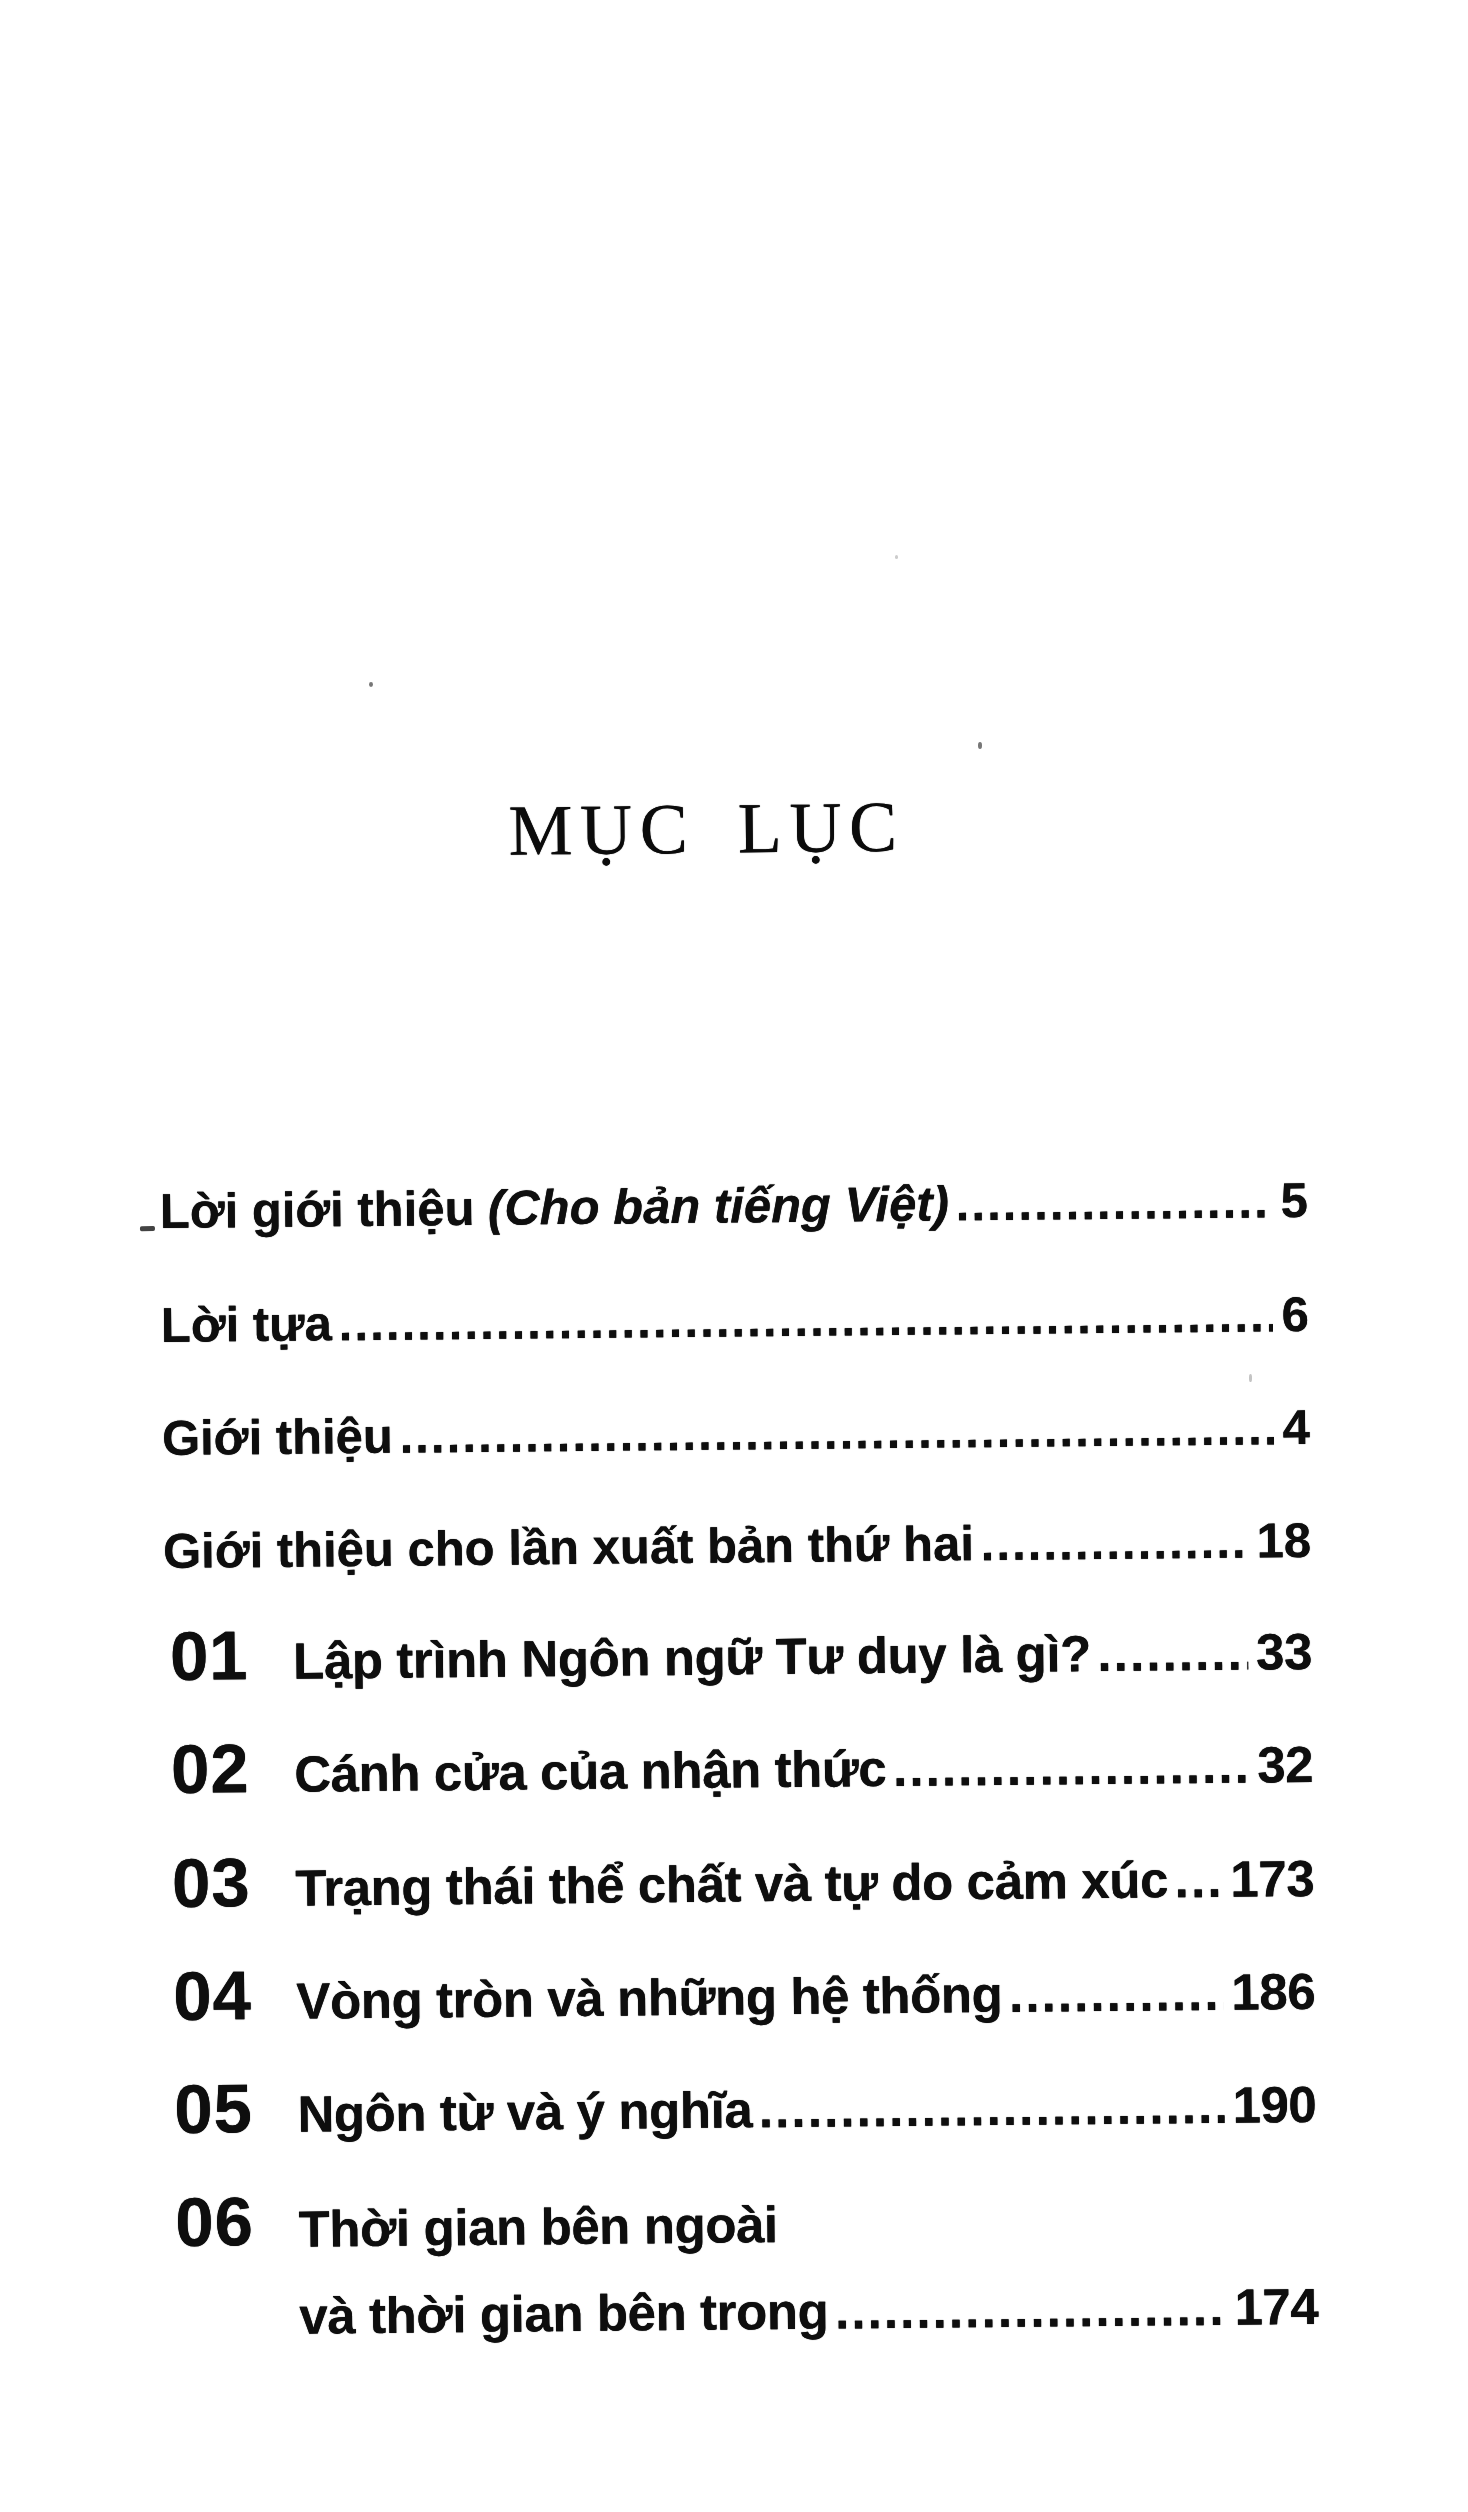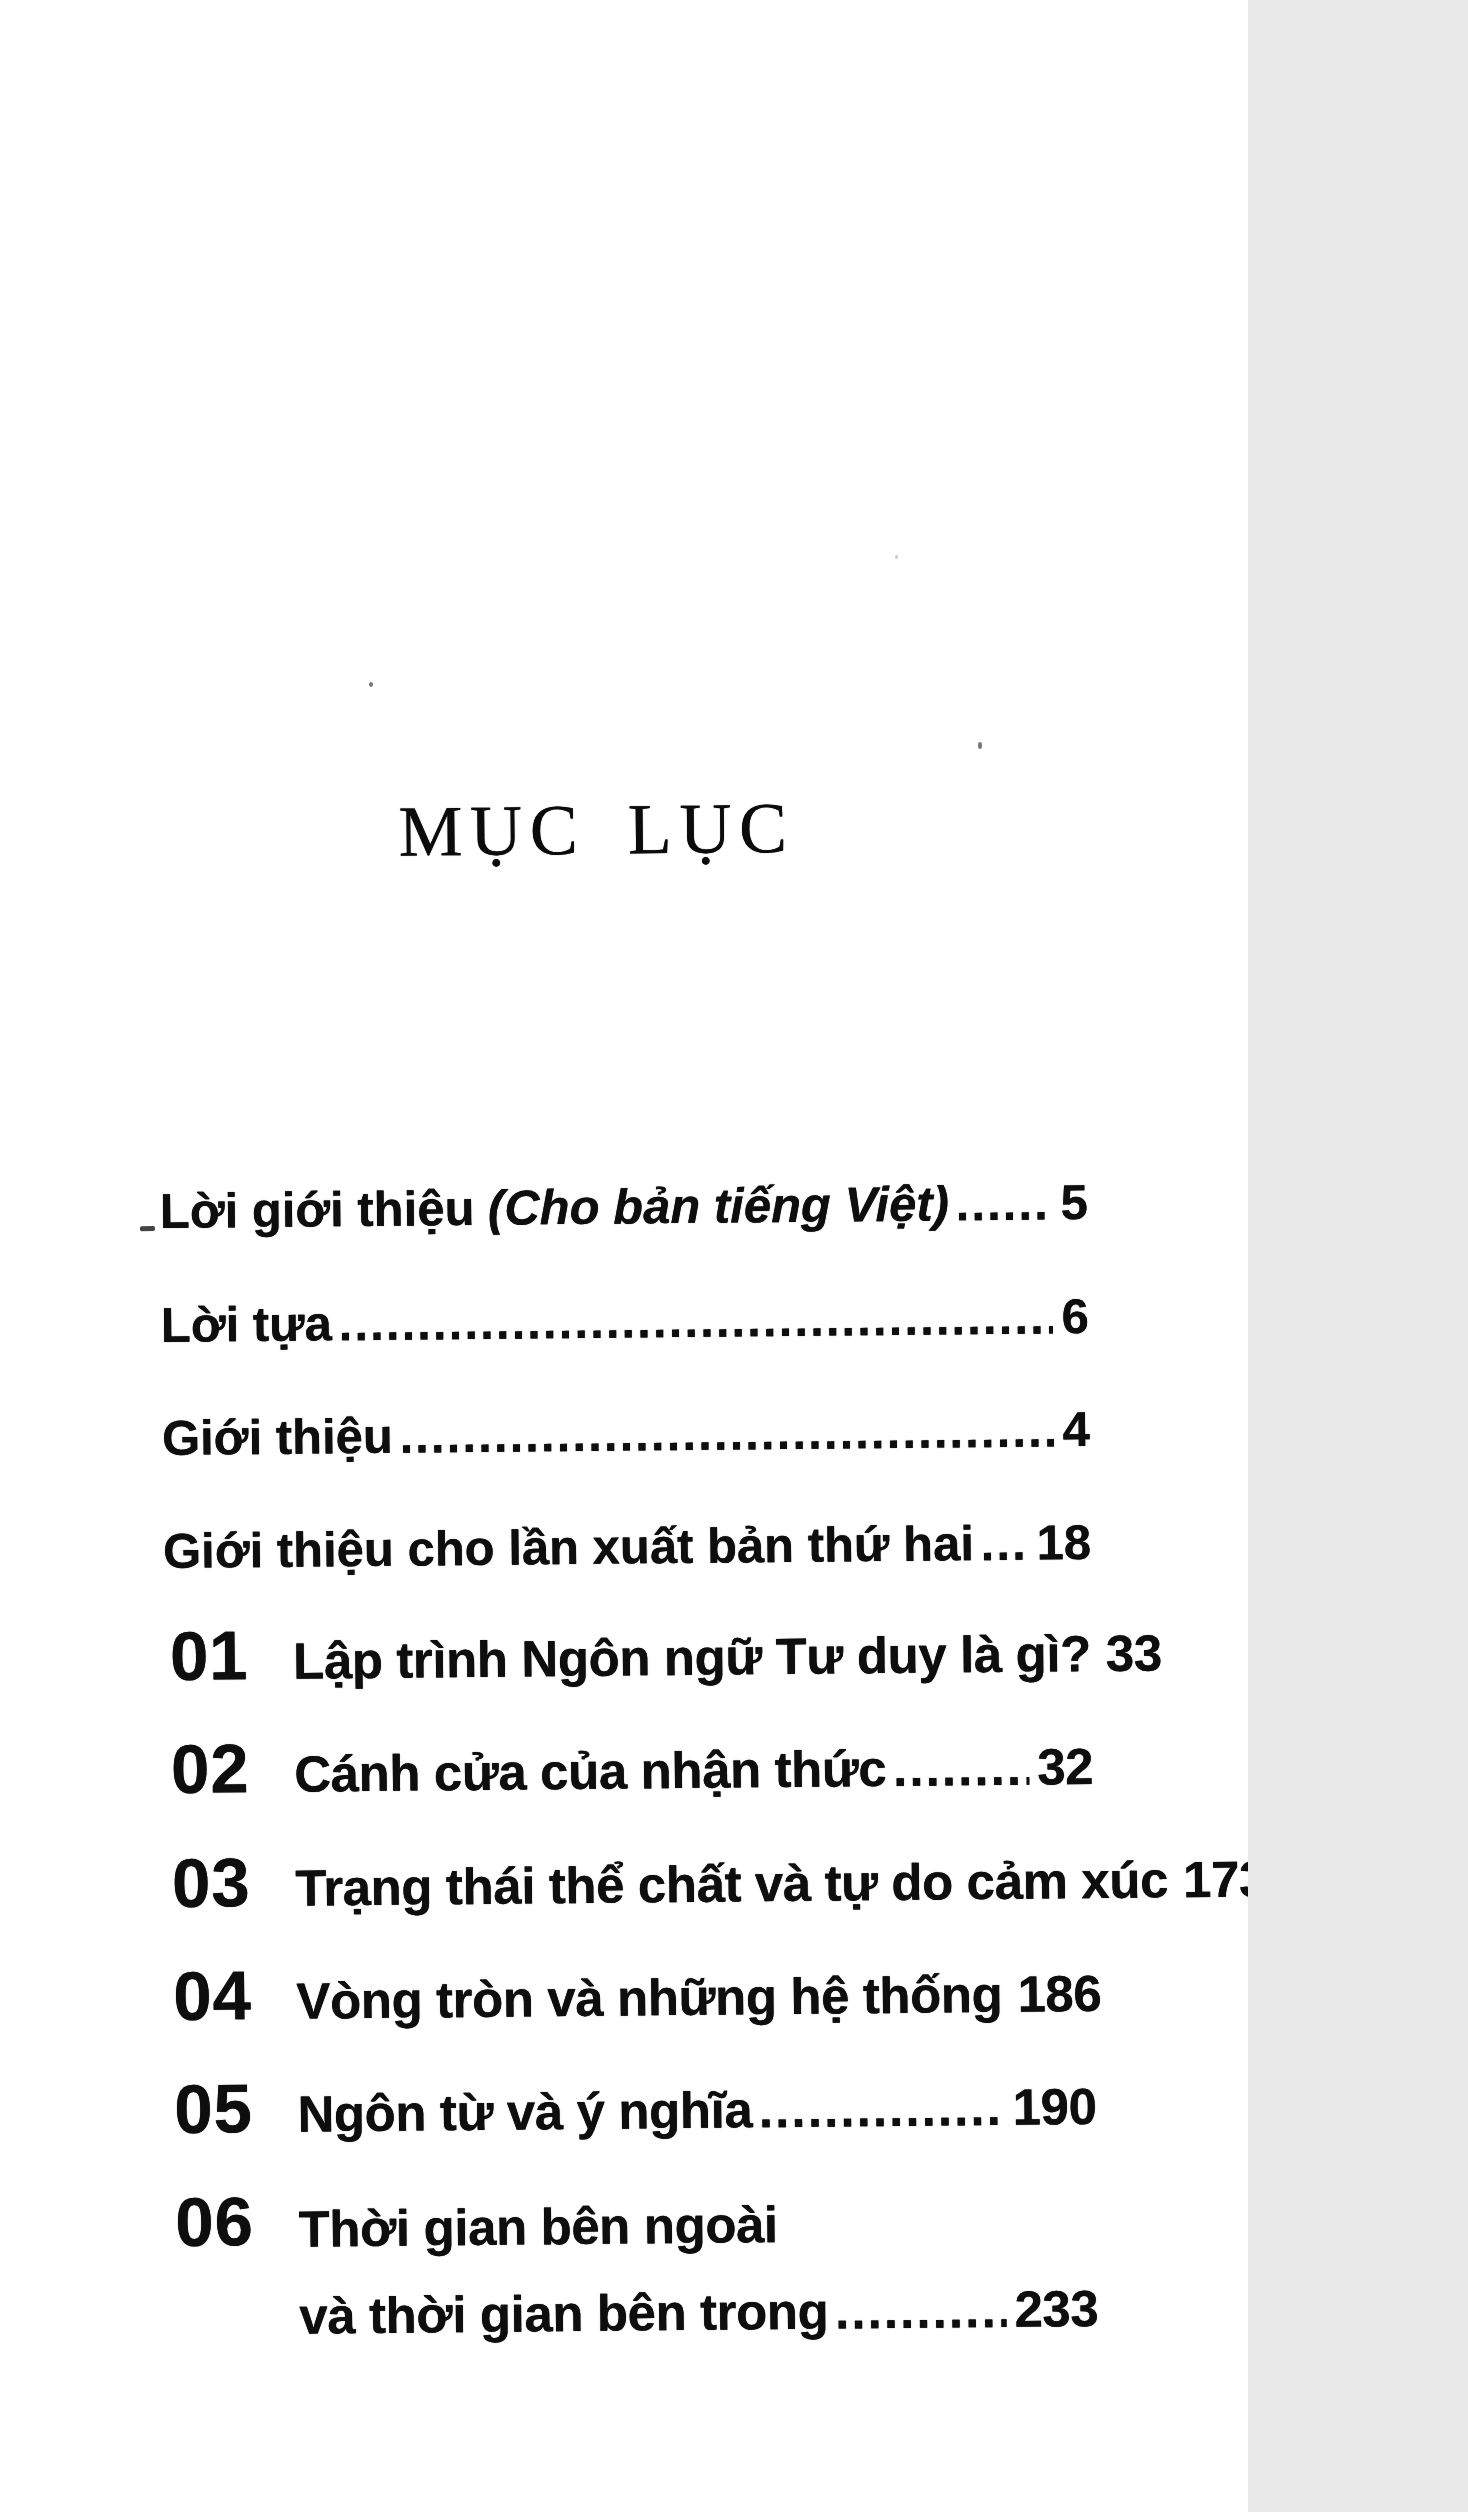--- a/index.html
+++ b/index.html
@@ -2,21 +2,21 @@
 <html style="font-size:13.5px"><head>
 <meta charset="utf-8">
 <style>
   html, body {
     margin: 0;
     padding: 0;
     background: #e8e8e8;
   }
   .page {
     position: relative;
-    width: 1248px;
+    width: 1468px;
     height: 2512px;
     background: #ffffff;
     overflow: hidden;
     color: #0e0e0e;
     font-family: "Liberation Sans", "DejaVu Sans", sans-serif;
   }
   
   .scan-content {
     position: absolute;
     inset: 0;
@@ -189,21 +189,21 @@
         <span class="pg">190</span>
       </div>
 
       <div class="toc-row chapter r10">
         <span class="chapter-number">06</span>
         <span class="chapter-lines">
           <span class="chapter-line1">Thời gian bên ngoài</span>
           <span class="chapter-line2">
             <span class="label">và thời gian bên trong</span>
             <span class="dots"></span>
-            <span class="pg">233</span>
+            <span class="pg">174</span>
           </span>
         </span>
       </div>
 
     </div>
 
     <span class="speck speck-4"></span>
   </div>
 
   <span class="speck speck-1"></span>

